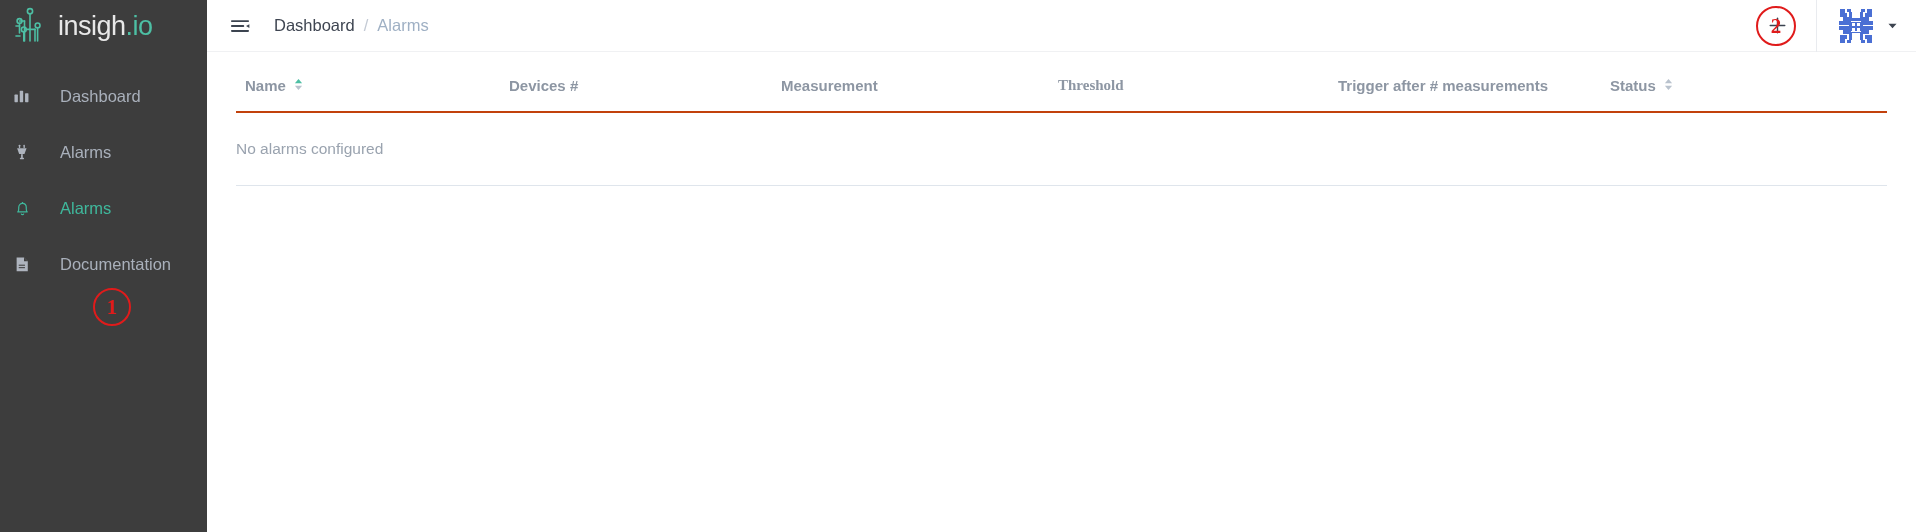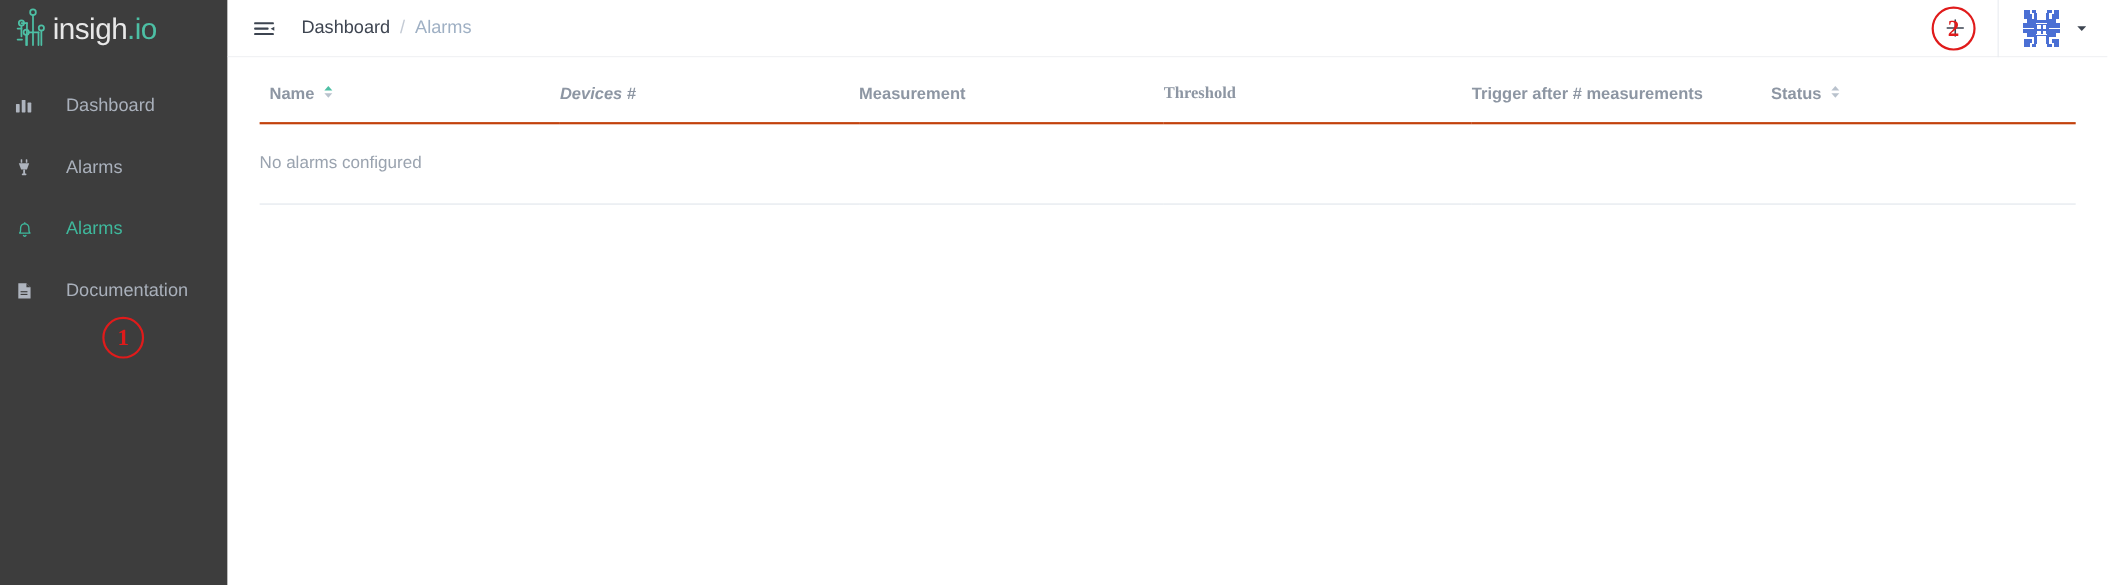--- a/index.html
+++ b/index.html
@@ -19,21 +19,21 @@
     height: 532px;
     background: #3d3d3d;
     display: flex;
     flex-direction: column;
   }
   .brand {
     height: 52px;
     display: flex;
     align-items: center;
     padding-left: 14px;
-    gap: 0;
+    gap: 10px;
   }
   .brand-mark { width: 34px; height: 38px; flex: 0 0 34px; }
   .brand-text {
     font-size: 27px;
     color: #e8e8e8;
     letter-spacing: -0.5px;
     font-weight: 300;
     line-height: 1;
     white-space: nowrap;
   }
@@ -154,21 +154,21 @@
   }
   th .th-in { display: inline-flex; align-items: center; gap: 8px; }
   td.empty-cell {
     text-align: left;
     font-size: 15.5px;
     color: #9aa3af;
     padding: 27px 0;
     border-bottom: 1px solid #dfe5ec;
   }
   .col-name      { width: 273px; padding-left: 9px !important; }
-  .col-devices   { width: 272px; font-style: italic; }
+  .col-devices   { width: 272px; }
   .col-measure   { width: 277px; }
   .col-threshold { width: 280px; font-family: Liberation Serif, serif; }
   .col-trigger   { width: 272px; }
   .col-status    { width: auto; }
 
   
   .annot {
     position: absolute;
     border: 2px solid #e01b1b;
     border-radius: 50%;

